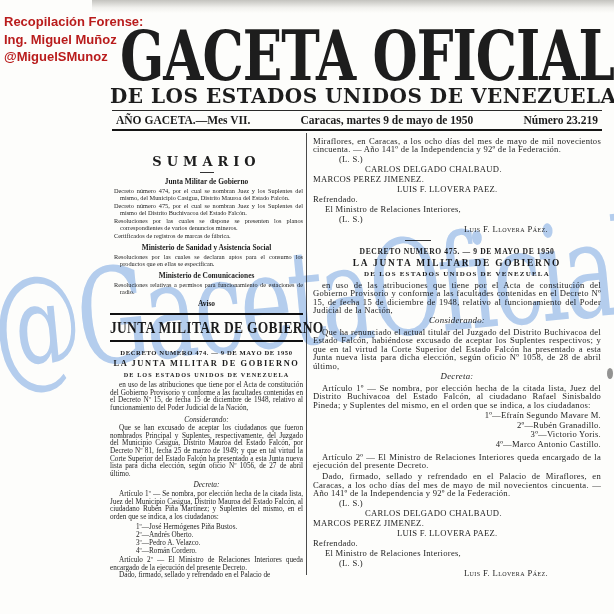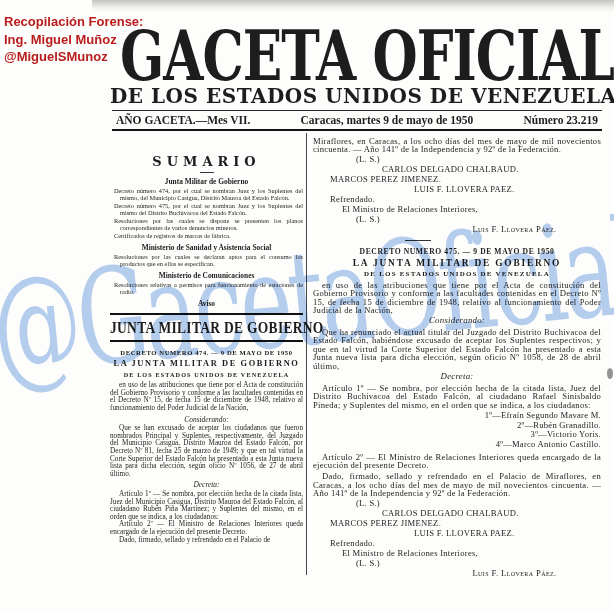--- a/index.html
+++ b/index.html
@@ -54,21 +54,21 @@
   .col-right .body{margin-top:3px;}
   .label-it{font-style:italic;text-align:center;margin:2px 0 1.5px;}
   .col-left .label-it{font-size:7.4px;}
   .col-right .label-it{font-size:8.8px;}
   .list{margin:1.5px 0 1.5px;}
   .col-left .list{padding-left:26px;font-size:7.2px;line-height:1.13;}
   .col-right .list{padding-left:24px;line-height:1.12;margin-top:2px;text-align:right;}
   .list div{white-space:nowrap;}
   
   .sig{white-space:nowrap;}
-  .col-right .sig{margin-top:1.5px;margin-left:17px;}
+  .col-right .sig{margin-top:1.5px;}
   .sig-ls{padding-left:26px;margin-top:4px;}
   .sig-1{padding-left:52px;letter-spacing:0.3px;}
   .sig-2{padding-left:0;letter-spacing:0.3px;}
   .sig-3{padding-left:84px;letter-spacing:0.3px;}
   .refrendado{padding-left:0;margin-top:2px;}
   .minister{padding-left:12px;margin-top:1.5px;}
   .sig-ls2{padding-left:26px;}
   .sig-4{padding-left:98px;font-variant:small-caps;letter-spacing:0.4px;margin-top:3.5px;text-align:center;}
   .mini-rule{width:26px;border-top:1.2px solid #333;margin:7px 0 2px 92px;}
   
@@ -140,20 +140,26 @@
 
     <div>
       <div class="dec-num">DECRETO NUMERO 474. — 9 DE MAYO DE 1950</div>
       <div class="dec-org">LA JUNTA MILITAR DE GOBIERNO</div>
       <div class="dec-org2">DE LOS ESTADOS UNIDOS DE VENEZUELA</div>
       <p class="body first">en uso de las atribuciones que tiene por el Acta de constitución del Gobierno Provisorio y conforme a las facultades contenidas en el Decreto Nº 15, de fecha 15 de diciembre de 1948, relativo al funcionamiento del Poder Judicial de la Nación,</p>
       <div class="label-it">Considerando:</div>
       <p class="body">Que se han excusado de aceptar los ciudadanos que fueron nombrados Principal y Suplentes, respectivamente, del Juzgado del Municipio Casigua, Distrito Mauroa del Estado Falcón, por Decreto Nº 81, fecha 25 de marzo de 1949; y que en tal virtud la Corte Superior del Estado Falcón ha presentado a esta Junta nueva lista para dicha elección, según oficio Nº 1056, de 27 de abril último.</p>
       <div class="label-it">Decreta:</div>
       <p class="body">Artículo 1º — Se nombra, por elección hecha de la citada lista, Juez del Municipio Casigua, Distrito Mauroa del Estado Falcón, al ciudadano Rubén Piña Martínez; y Suplentes del mismo, en el orden que se indica, a los ciudadanos:</p>
+      <div class="list">
+        <div>1º—José Hermógenes Piña Bustos.</div>
+        <div>2º—Andrés Oberto.</div>
+        <div>3º—Pedro A. Velazco.</div>
+        <div>4º—Román Cordero.</div>
+      </div>
       <p class="body">Artículo 2º — El Ministro de Relaciones Interiores queda encargado de la ejecución del presente Decreto.</p>
       <p class="body">Dado, firmado, sellado y refrendado en el Palacio de</p>
     </div>
   </div>
 
   <div class="col-right">
 
     <p class="body" style="text-indent:0;margin-top:0;">Miraflores, en Caracas, a los ocho días del mes de mayo de mil novecientos cincuenta. — Año 141º de la Independencia y 92º de la Federación.</p>
 
     <div>

